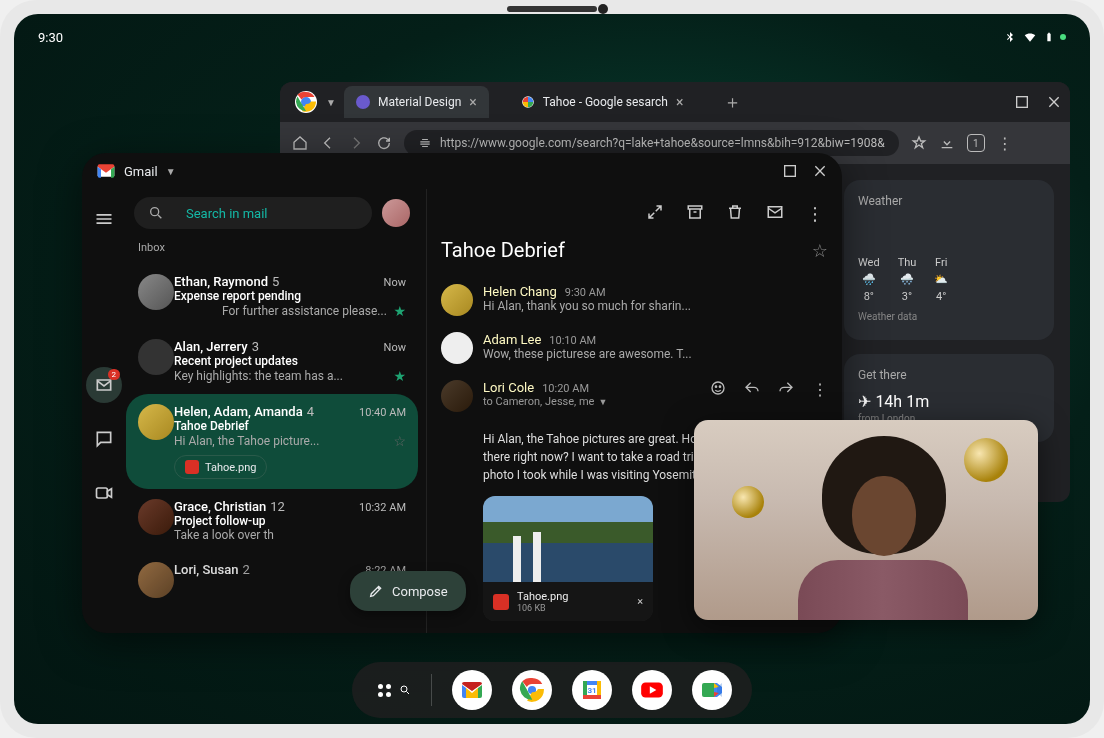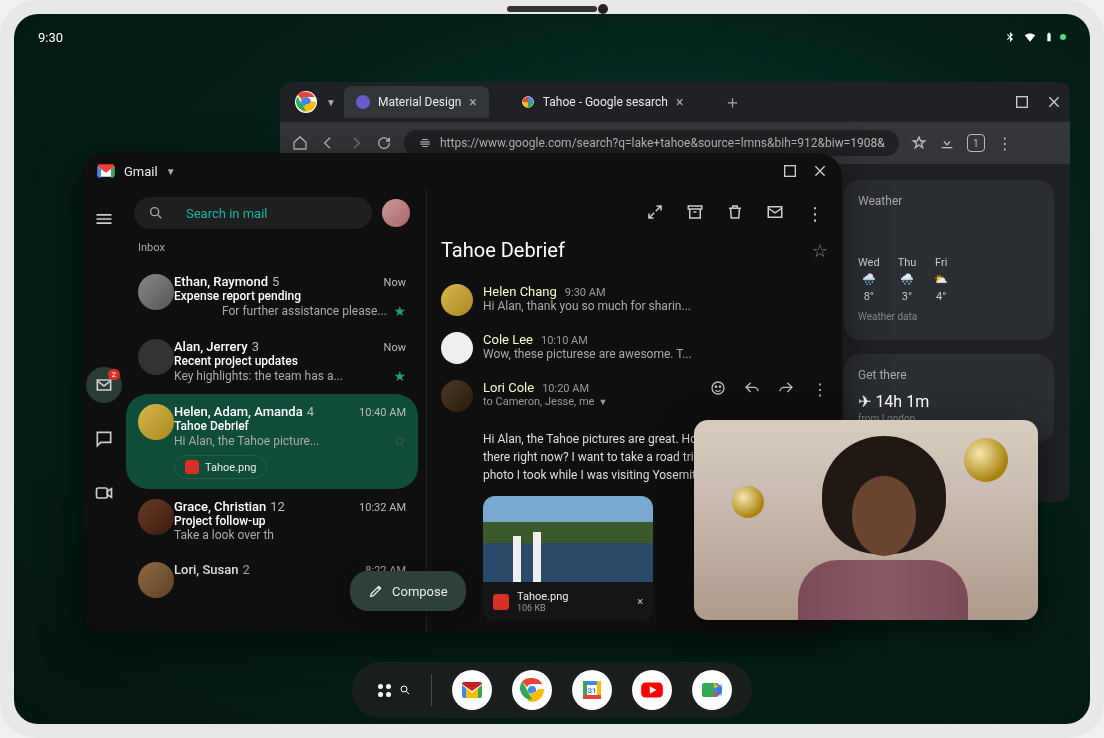--- a/index.html
+++ b/index.html
@@ -448,21 +448,21 @@
                   <span class="msg-time">9:30 AM</span>
                 </div>
               <div class="msg-preview">Hi Alan, thank you so much for sharin...</div>
             </div>
           </div>
 
           <div class="msg">
             <div class="msg-avatar" style="background:#eee;"></div>
             <div class="msg-body">
               <div class="msg-head">
-                  <span class="msg-from">Cole Lee</span>
+                  <span class="msg-from">Adam Lee</span>
                   <span class="msg-time">10:10 AM</span>
                 </div>
               <div class="msg-preview">Wow, these picturese are awesome. T...</div>
             </div>
           </div>
 
           <div class="msg">
             <div class="msg-avatar" style="background:linear-gradient(135deg,#4a3a2a,#2a1a0a);"></div>
             <div class="msg-body">
               <div style="display:flex;justify-content:space-between;align-items:flex-start;">

